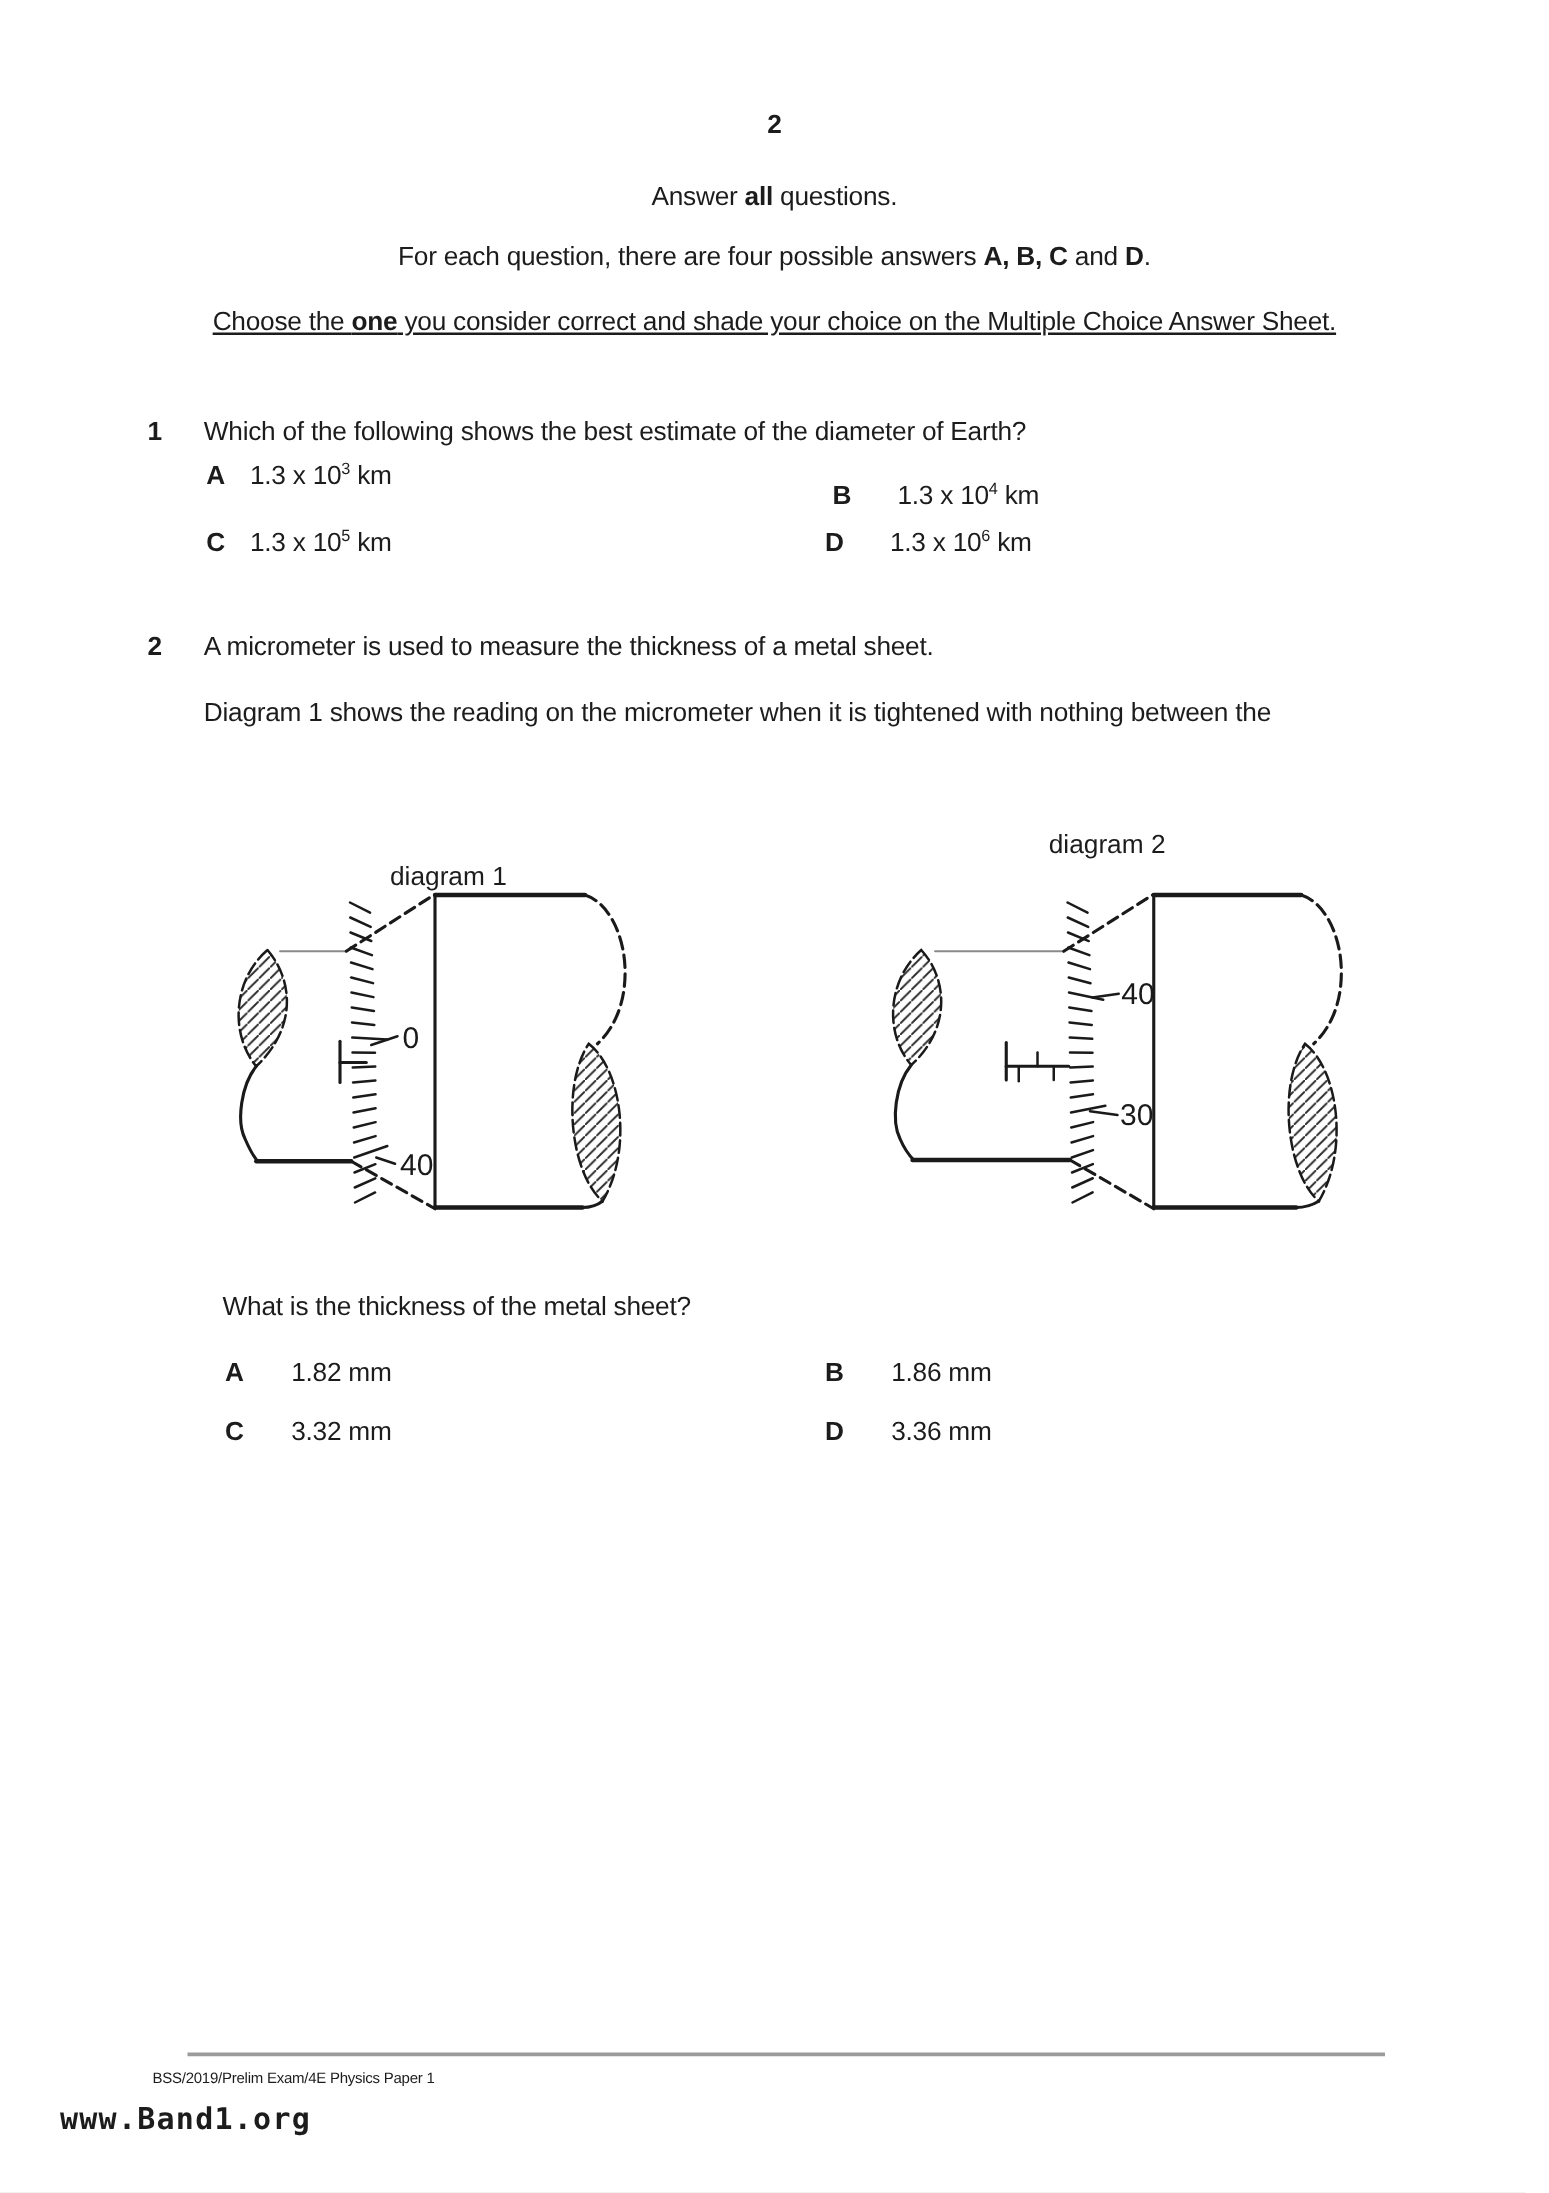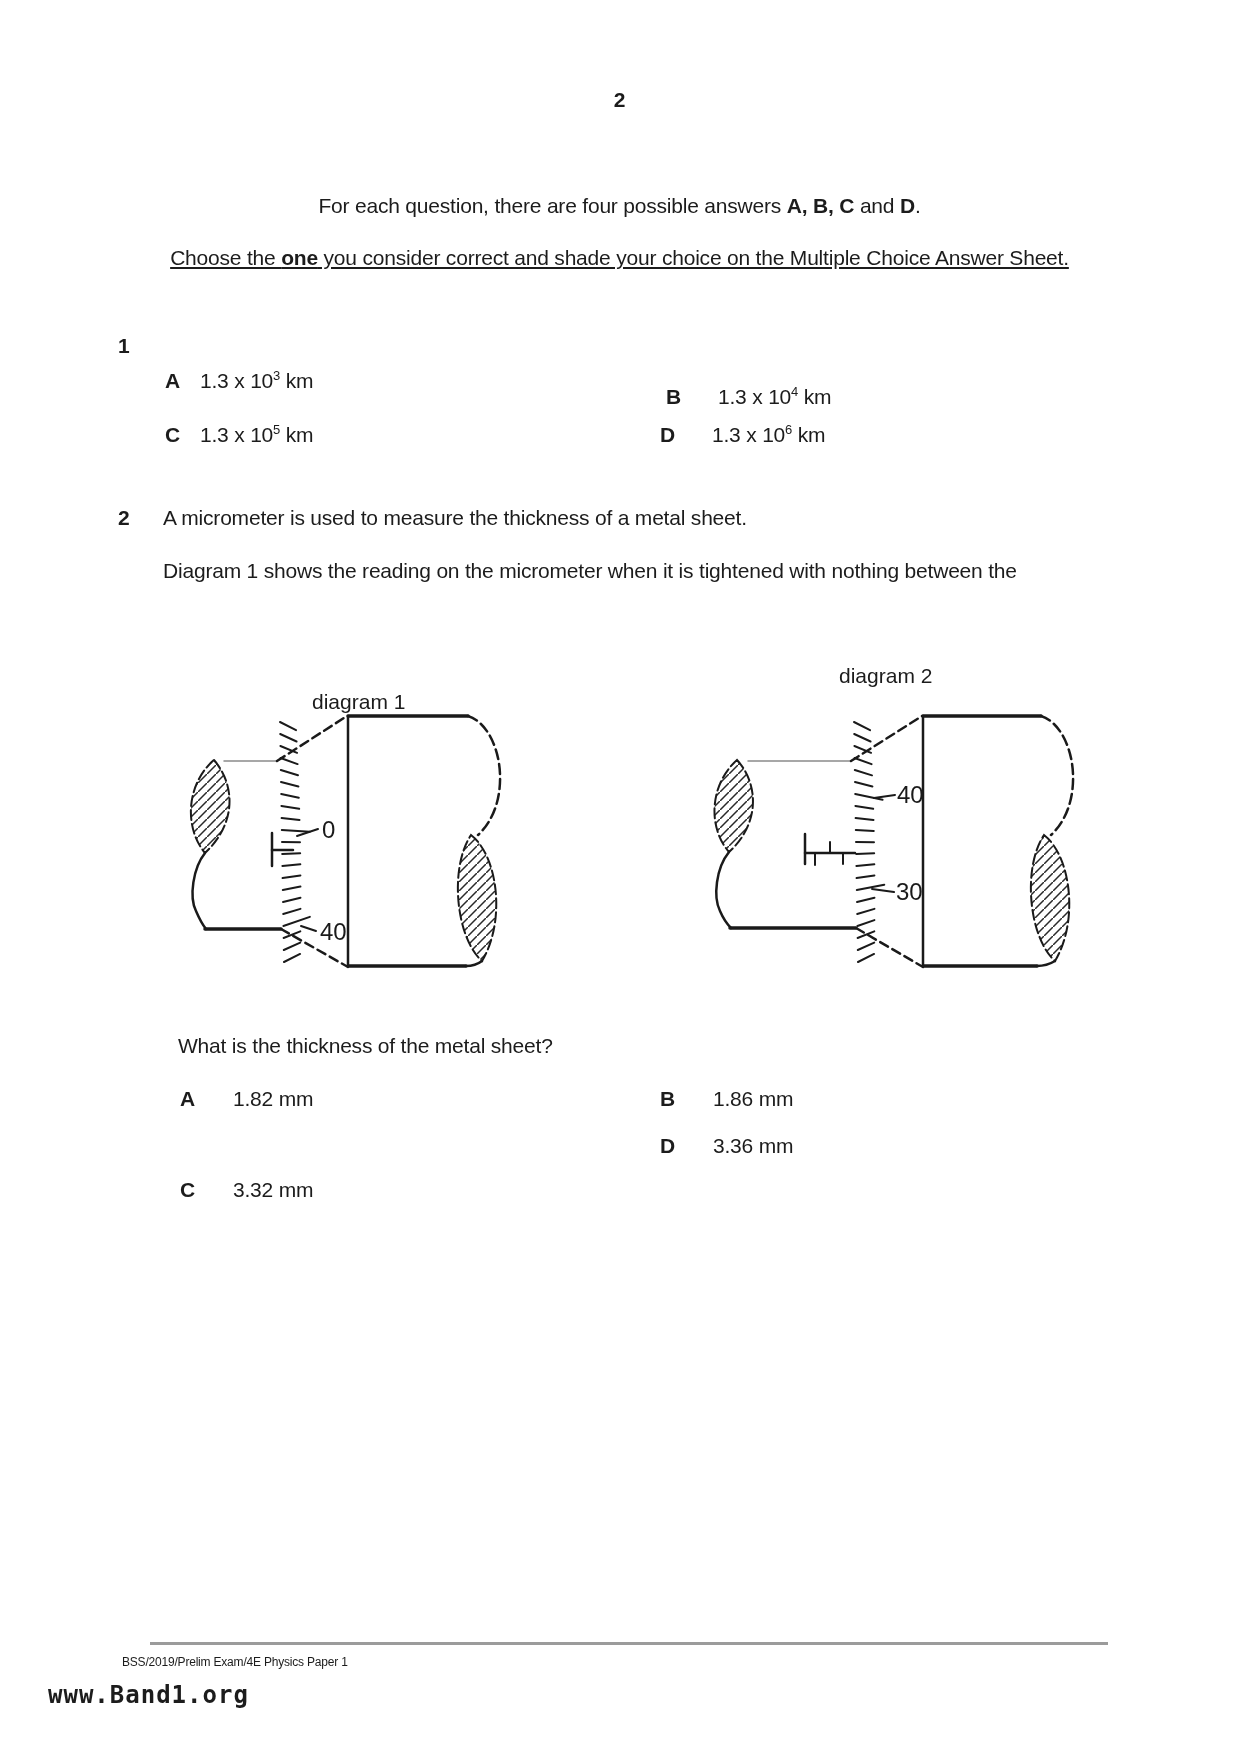--- a/index.html
+++ b/index.html
@@ -24,26 +24,28 @@
   .doc-ref{font-size:12px;letter-spacing:-0.2px;}
   .watermark{font-family:"DejaVu Sans Mono",monospace;font-size:24px;font-weight:bold;letter-spacing:1px;}
 </style>
 </head>
 <body>
 
 <div class="page">
 
   <div class="abs center body-text bold" style="top:88px;">2</div>
 
+  <div class="abs center body-text" style="top:146px;"><span>Answer </span><b>all</b><span> questions.</span></div>
 
   <div class="abs center body-text" style="top:194px;"><span>For each question, there are four possible answers </span><b>A, B, C</b><span> and </span><b>D</b><span>.</span></div>
 
   <div class="abs center body-text" style="top:246px;text-decoration:underline;"><span>Choose the </span><b>one</b><span> you consider correct and shade your choice on the Multiple Choice Answer Sheet.</span></div>
 
   <div class="abs body-text qnum" style="top:334px;left:118px;">1</div>
+  <div class="abs body-text" style="top:334px;left:163px;">Which of the following shows the best estimate of the diameter of Earth?</div>
 
   <div class="abs body-text" style="top:369px;left:165px;"><span class="opt-letter">A</span><span style="display:inline-block;width:20px;"></span><span><span>1.3 x 10</span><sup>3</sup><span> km</span></span></div>
   <div class="abs body-text" style="top:385px;left:648px;margin-left:18px;"><span class="opt-letter">B</span><span style="display:inline-block;width:37px;"></span><span><span>1.3 x 10</span><sup>4</sup><span> km</span></span></div>
   <div class="abs body-text" style="top:423px;left:165px;"><span class="opt-letter">C</span><span style="display:inline-block;width:20px;"></span><span><span>1.3 x 10</span><sup>5</sup><span> km</span></span></div>
   <div class="abs body-text" style="top:423px;left:660px;"><span class="opt-letter">D</span><span style="display:inline-block;width:37px;"></span><span><span>1.3 x 10</span><sup>6</sup><span> km</span></span></div>
 
   <div class="abs body-text qnum" style="top:506px;left:118px;">2</div>
   <div class="abs body-text" style="top:506px;left:163px;">A micrometer is used to measure the thickness of a metal sheet.</div>
 
   <div class="abs body-text" style="top:557px;left:163px;">
@@ -175,20 +177,20 @@
       <text x="897" y="803">40</text>
       <line x1="894" y1="892" x2="872" y2="889" stroke="#1a1a1a" stroke-width="2"></line>
       <text x="896" y="900">30</text>
     </g>
   </svg>
 
   <div class="abs body-text" style="top:1034px;left:178px;">What is the thickness of the metal sheet?</div>
 
   <div class="abs body-text" style="top:1087px;left:180px;"><span class="opt-letter">A</span><span style="display:inline-block;width:38px;"></span><span>1.82 mm</span></div>
   <div class="abs body-text" style="top:1087px;left:660px;"><span class="opt-letter">B</span><span style="display:inline-block;width:38px;"></span><span>1.86 mm</span></div>
-  <div class="abs body-text" style="top:1178px;left:180px;"><span class="opt-letter">C</span><span style="display:inline-block;width:38px;"></span><span>3.32 mm</span></div>
+  <div class="abs body-text" style="top:1134px;left:180px;"><span class="opt-letter">C</span><span style="display:inline-block;width:38px;"></span><span>3.32 mm</span></div>
   <div class="abs body-text" style="top:1134px;left:660px;"><span class="opt-letter">D</span><span style="display:inline-block;width:38px;"></span><span>3.36 mm</span></div>
 
   <div class="abs footer-rule" style="top:1642px;left:150px;width:958px;"></div>
   <div class="abs doc-ref" style="top:1655px;left:122px;">BSS/2019/Prelim Exam/4E Physics Paper 1</div>
   <div class="abs watermark" style="top:1681px;left:48px;">www.Band1.org</div>
 
 </div>
 
 </body></html>

